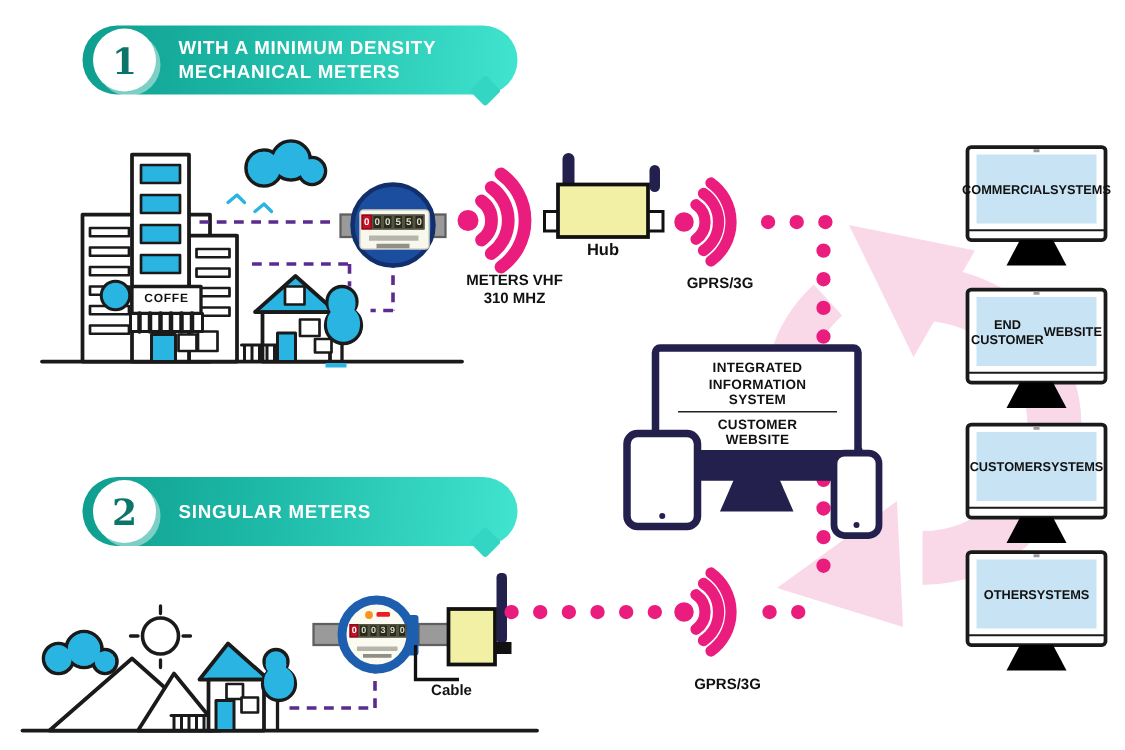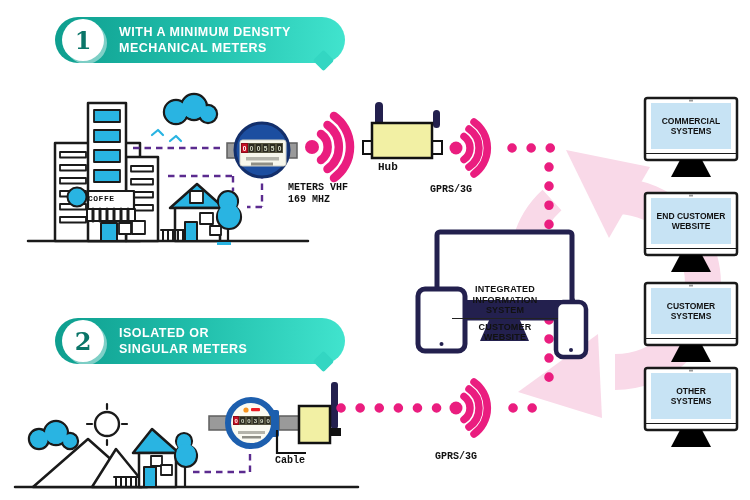--- a/index.html
+++ b/index.html
@@ -13,33 +13,33 @@
           display:flex;align-items:center;}
   .banner .tail{position:absolute;right:14px;bottom:-5px;width:15px;height:15px;
           background:#33d6c2;transform:rotate(45deg);border-radius:2px;z-index:-1;}
   .badge{position:absolute;left:7px;top:2px;width:42px;height:42px;border-radius:50%;
          background:#fff;box-shadow:3px 3px 0 rgba(255,255,255,.45);
          display:flex;align-items:center;justify-content:center;
          font-family:"DejaVu Serif",serif;font-weight:700;font-size:24px;color:#0A7568;}
   .banner-text{margin-left:64px;color:#fff;font-size:12.5px;font-weight:700;
          letter-spacing:.5px;line-height:16px;text-transform:uppercase;}
   
-  .lbl{font-family:Liberation Mono, monospace;}
+  .lbl{text-align:center;}
   .lbl-radio{left:288px;top:182px;width:110px;font-size:10px;line-height:12px;}
   .lbl-hub{left:378px;top:161px;width:48px;font-size:11px;}
   .lbl-gprs-top{left:430px;top:184px;width:100px;font-size:10px;}
   .lbl-gprs-bottom{left:435px;top:451px;width:100px;font-size:10px;}
   .lbl-cable{left:275px;top:455px;width:52px;font-size:10px;}
   .lbl-coffe{left:88px;top:194px;width:46px;font-size:8px;letter-spacing:.5px;}
   
   .cm-text{left:442px;top:240px;width:126px;text-align:center;font-size:9px;
-           line-height:10.5px;letter-spacing:.2px;margin-top:44px;}
+           line-height:10.5px;letter-spacing:.2px;}
   .cm-text .div{width:106px;border-top:1.5px solid #222;margin:2.5px auto;}
   
-  .rm-label{left:649px;width:84px;height:46px;display:flex;flex-direction:column;
+  .rm-label{left:649px;width:84px;height:46px;display:flex;
             align-items:center;justify-content:center;font-size:8.5px;line-height:10px;
             text-align:center;}
   
   .counter{position:absolute;display:flex;z-index:2;}
   .digit{width:7px;height:9.5px;font-size:6.5px;line-height:9.5px;text-align:center;
          font-weight:700;background:#2b2a20;color:#d7ddc6;border:0.5px solid #55543f;
          box-sizing:border-box;}
   .digit.red{background:#C51025;color:#fff;border-color:#8e0b1a;}
   .counter.small .digit{width:6.4px;height:9px;font-size:6px;line-height:9px;}
 </style>
@@ -286,29 +286,28 @@
     <div>MECHANICAL METERS</div>
   </div>
 </div>
 
 <div class="banner" style="top:318px;">
   <div class="tail"></div>
   <div class="badge">
     <span>2</span>
   </div>
   <div class="banner-text">
-    <div>ISOLATED OR</div>
     <div>SINGULAR METERS</div>
   </div>
 </div>
 
 <div class="ov lbl lbl-coffe">COFFE</div>
 <div class="ov lbl lbl-radio">
   <div>METERS VHF</div>
-  <div>169 MHZ</div>
+  <div>310 MHZ</div>
 </div>
 <div class="ov lbl lbl-hub">Hub</div>
 <div class="ov lbl lbl-gprs-top">GPRS/3G</div>
 <div class="ov lbl lbl-gprs-bottom">GPRS/3G</div>
 <div class="ov lbl lbl-cable">Cable</div>
 
 <div class="ov cm-text">
   <div>INTEGRATED</div>
   <div>INFORMATION</div>
   <div>SYSTEM</div>

